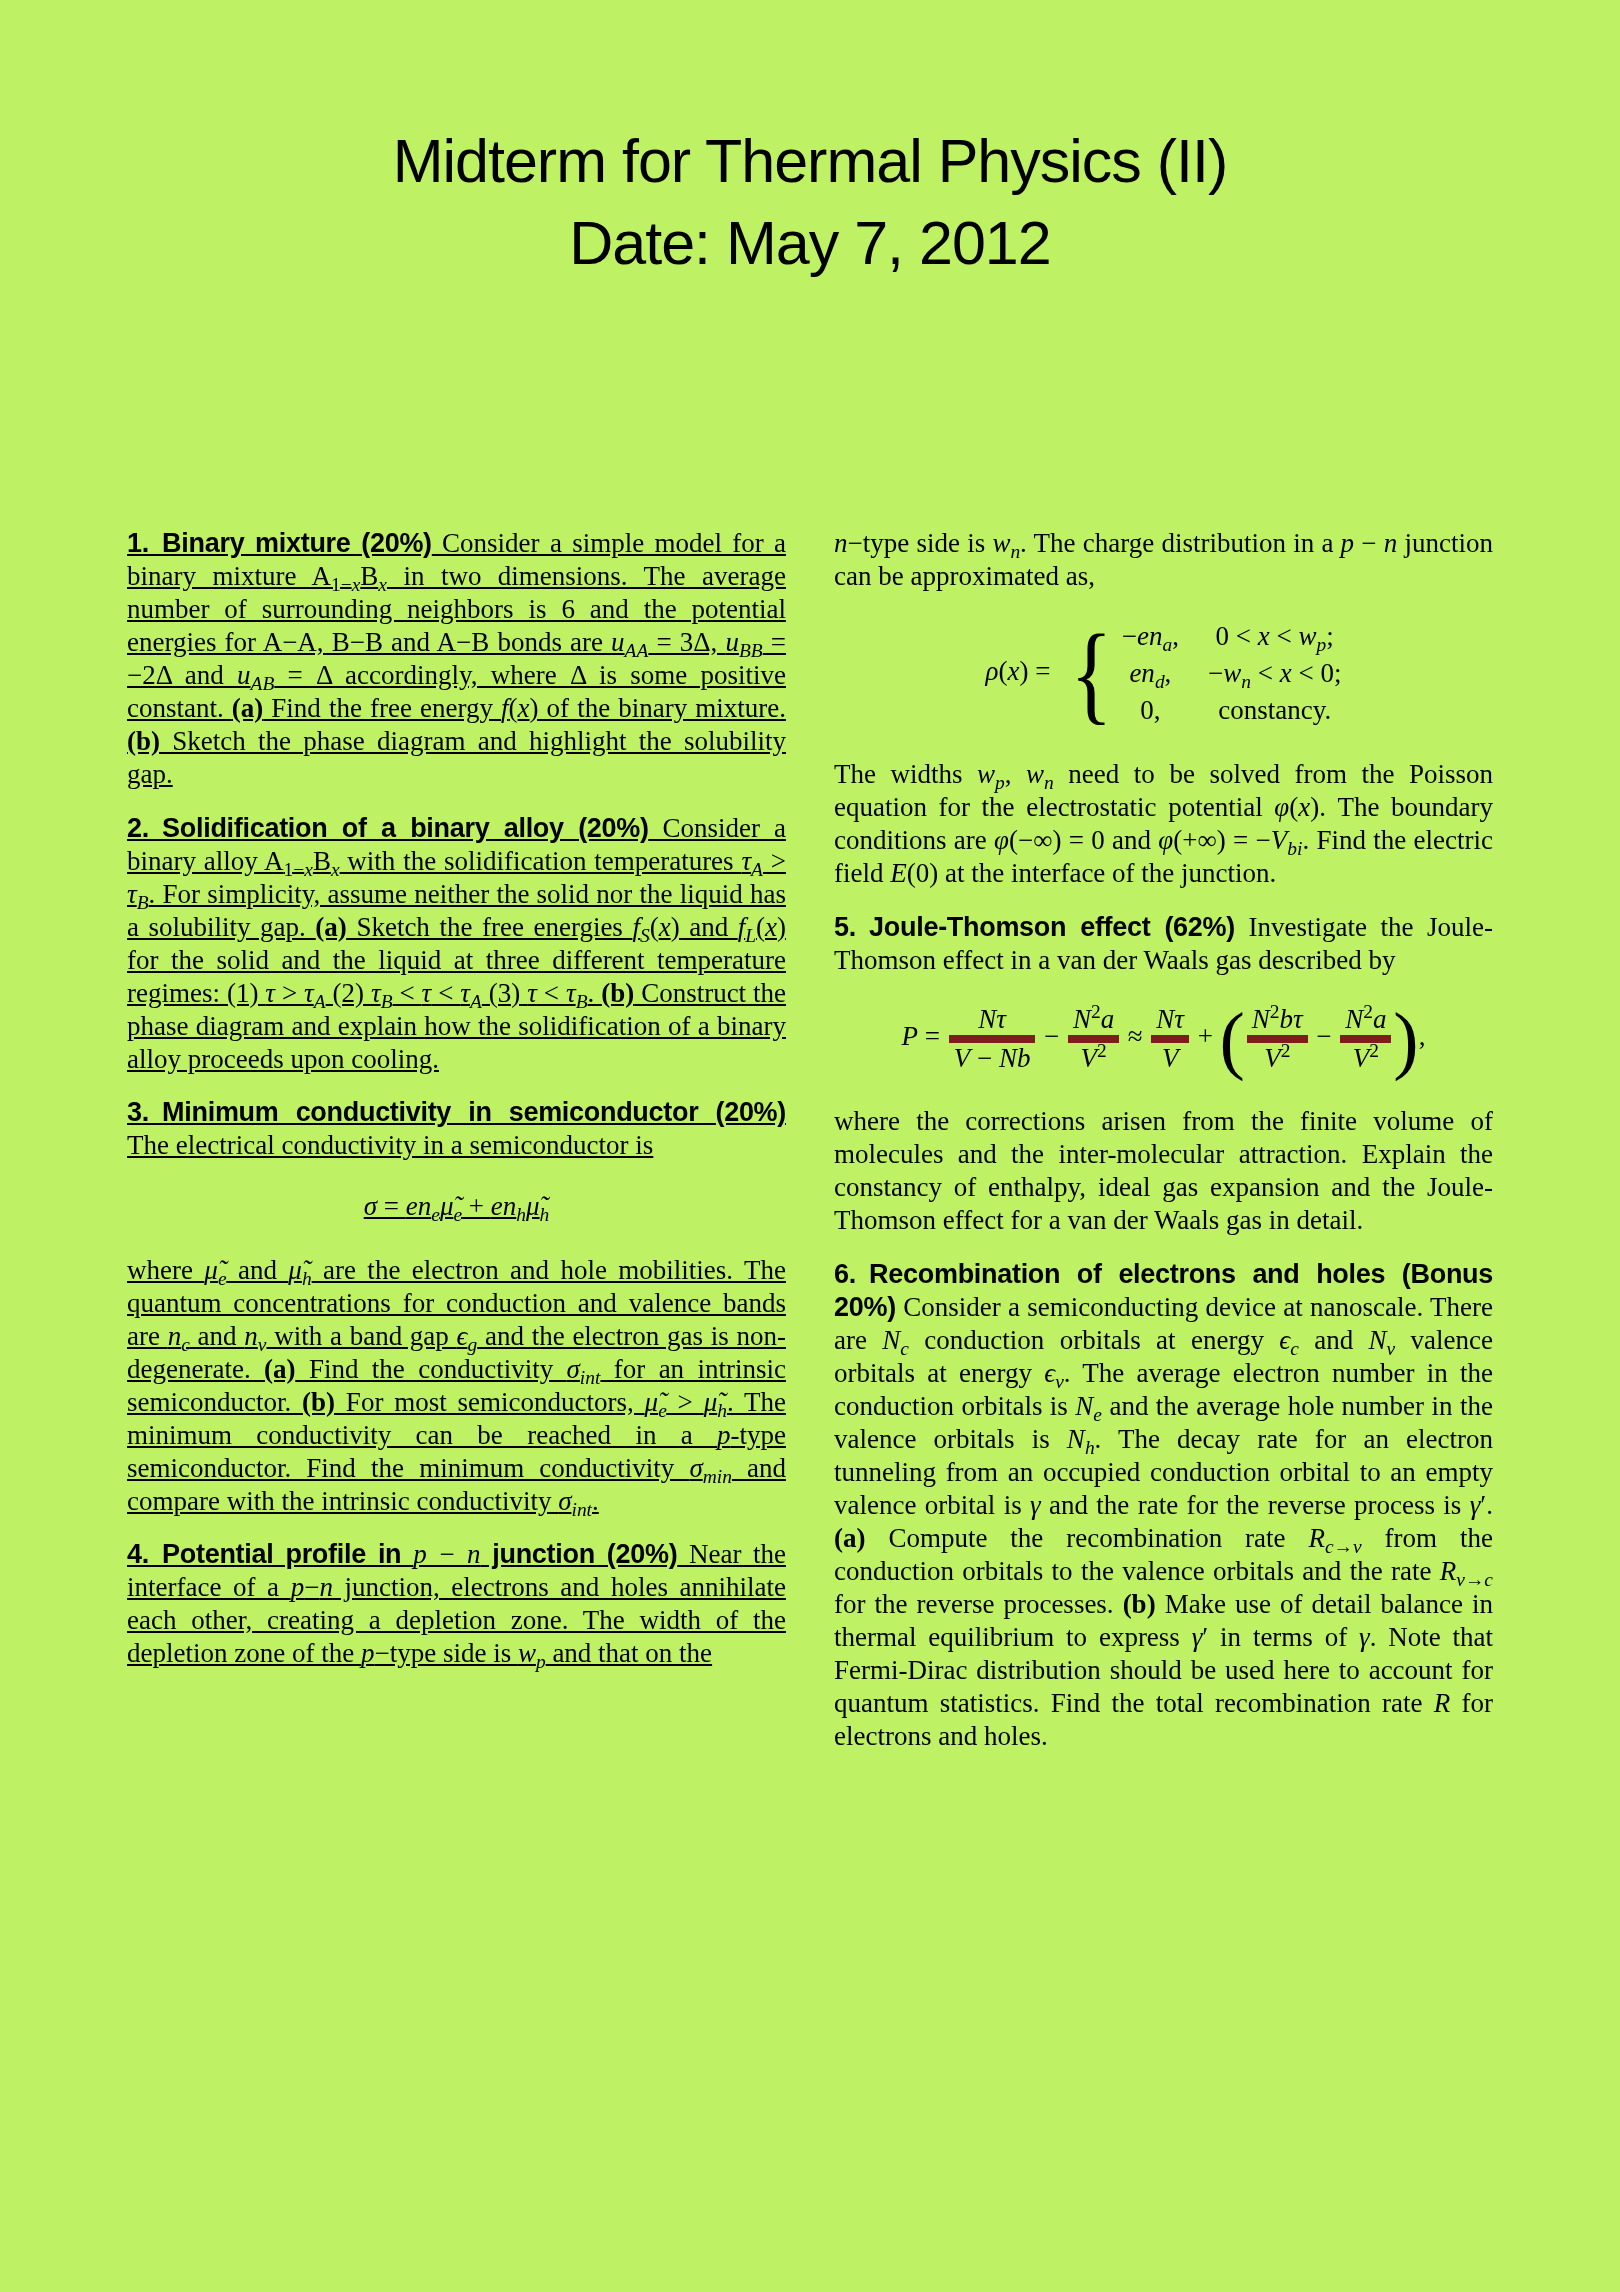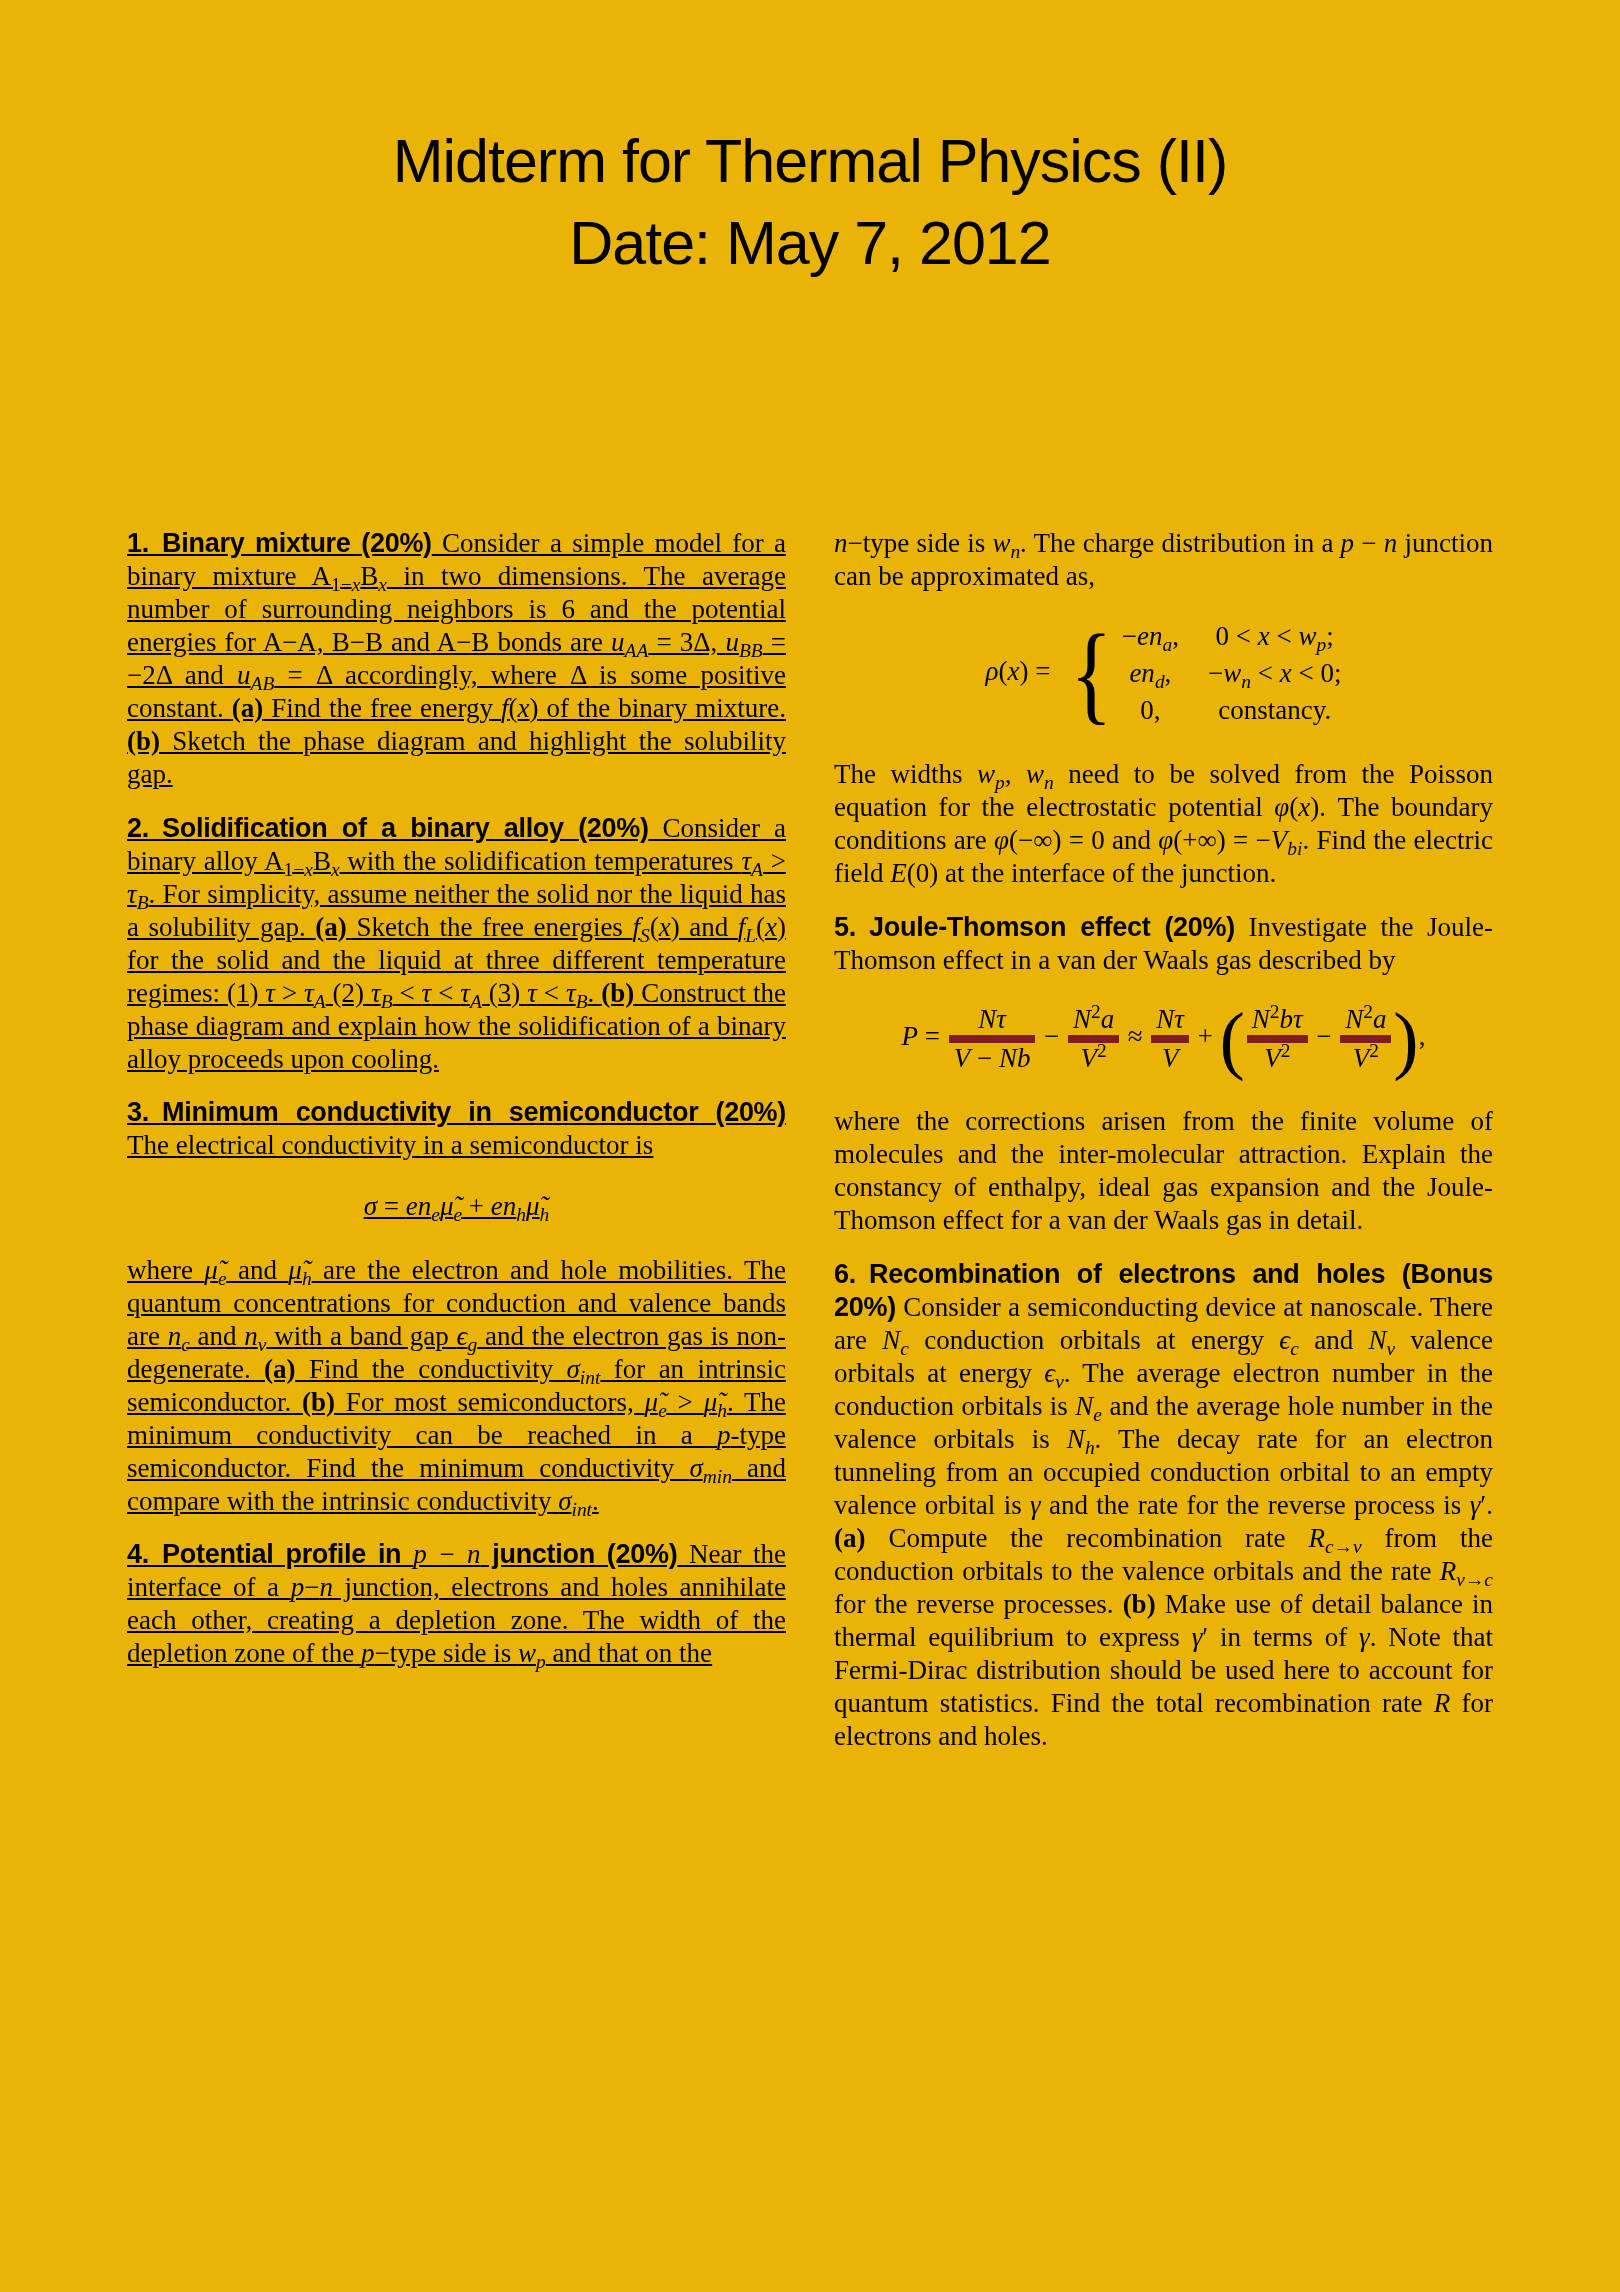--- a/index.html
+++ b/index.html
@@ -1,19 +1,19 @@
 <!DOCTYPE html>
 <html><head>
 <meta charset="utf-8">
 <style>
   html,body { margin:0; padding:0; background:#e8e8e8; }
   .page {
     position:relative;
     width:1620px; height:2293px;
-    background:#eab308;
+    background:#bef264;
     font-family:"Liberation Serif", serif;
     color:#000;
     overflow:hidden;
   }
   .titleblock {
     position:absolute;
     top:120px; left:0; width:100%;
     text-align:center;
     font-family:"Liberation Sans", sans-serif;
     font-weight:400;
@@ -94,20 +94,20 @@
     <div class="para"><i>n</i>−type side is <i>w<sub>n</sub></i>. The charge distribution in a <i>p</i> − <i>n</i> junction can be approximated as,</div>
     <div class="eq"><i>ρ</i>(<i>x</i>) = <span class="brace">{</span><span class="cases">
           <span>−<i>en<sub>a</sub></i>,</span>
           <span>0 &lt; <i>x</i> &lt; <i>w<sub>p</sub></i>;</span>
           <span><i>en<sub>d</sub></i>,</span>
           <span>−<i>w<sub>n</sub></i> &lt; <i>x</i> &lt; 0;</span>
           <span>0,</span>
           <span>constancy.</span>
         </span></div>
     <div class="para">The widths <i>w<sub>p</sub></i>, <i>w<sub>n</sub></i> need to be solved from the Poisson equation for the electrostatic potential <i>φ</i>(<i>x</i>). The bound­ary conditions are <i>φ</i>(−∞) = 0 and <i>φ</i>(+∞) = −<i>V<sub>bi</sub></i>. Find the electric field <i>E</i>(0) at the interface of the junction.</div>
-    <div class="para"><span class="ph">5. Joule-Thomson effect (20%)</span> Investigate the Joule-Thomson effect in a van der Waals gas described by</div>
+    <div class="para"><span class="ph">5. Joule-Thomson effect (62%)</span> Investigate the Joule-Thomson effect in a van der Waals gas described by</div>
     <div class="eq"><i>P</i> = <span class="frac"><span class="num"><i>Nτ</i></span><span class="den"><i>V</i> − <i>Nb</i></span></span> − <span class="frac"><span class="num"><i>N</i><sup>2</sup><i>a</i></span><span class="den"><i>V</i><sup>2</sup></span></span> ≈ <span class="frac"><span class="num"><i>Nτ</i></span><span class="den"><i>V</i></span></span> + <span class="bigp">(</span><span class="frac"><span class="num"><i>N</i><sup>2</sup><i>bτ</i></span><span class="den"><i>V</i><sup>2</sup></span></span> − <span class="frac"><span class="num"><i>N</i><sup>2</sup><i>a</i></span><span class="den"><i>V</i><sup>2</sup></span></span><span class="bigp">)</span>,</div>
     <div class="para">where the corrections arisen from the finite volume of molecules and the inter-molecular attraction. Explain the constancy of enthalpy, ideal gas expansion and the Joule-Thomson effect for a van der Waals gas in detail.</div>
     <div class="para"><span class="ph">6. Recombination of electrons and holes (Bonus 20%)</span> Consider a semiconducting device at nanoscale. There are <i>N<sub>c</sub></i> conduction orbitals at energy <i>ϵ<sub>c</sub></i> and <i>N<sub>v</sub></i> valence orbitals at energy <i>ϵ<sub>v</sub></i>. The average electron number in the conduction orbitals is <i>N<sub>e</sub></i> and the average hole num­ber in the valence orbitals is <i>N<sub>h</sub></i>. The decay rate for an electron tunneling from an occupied conduction orbital to an empty valence orbital is <i>γ</i> and the rate for the re­verse process is <i>γ</i>′. <b>(a)</b> Compute the recombination rate <i>R<sub>c→v</sub></i> from the conduction orbitals to the valence orbitals and the rate <i>R<sub>v→c</sub></i> for the reverse processes. <b>(b)</b> Make use of detail balance in thermal equilibrium to express <i>γ</i>′ in terms of <i>γ</i>. Note that Fermi-Dirac distribution should be used here to account for quantum statistics. Find the total recombination rate <i>R</i> for electrons and holes.</div>
   </div>
 
 </div>
 
 
 </body></html>

